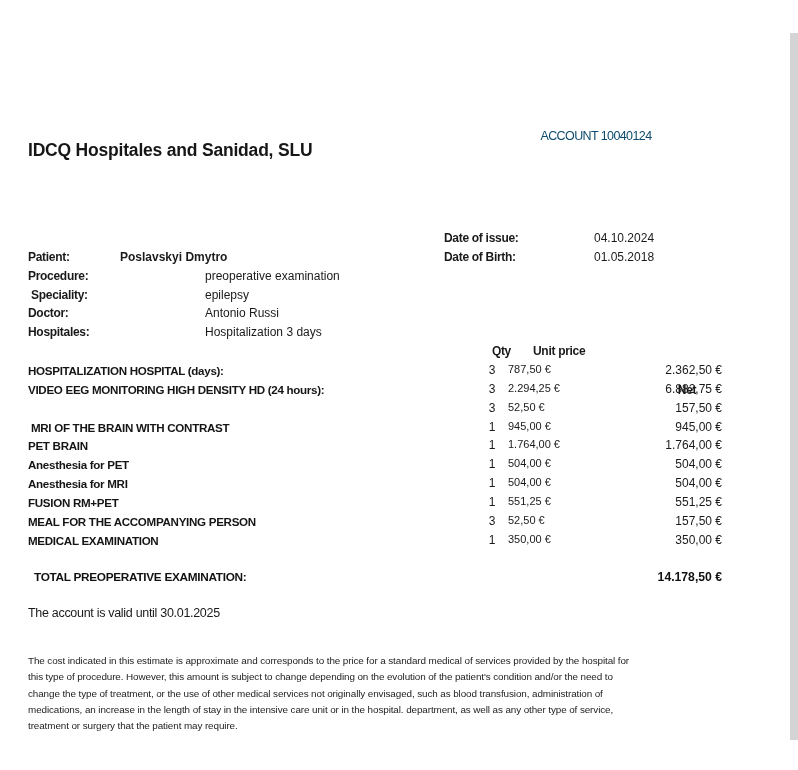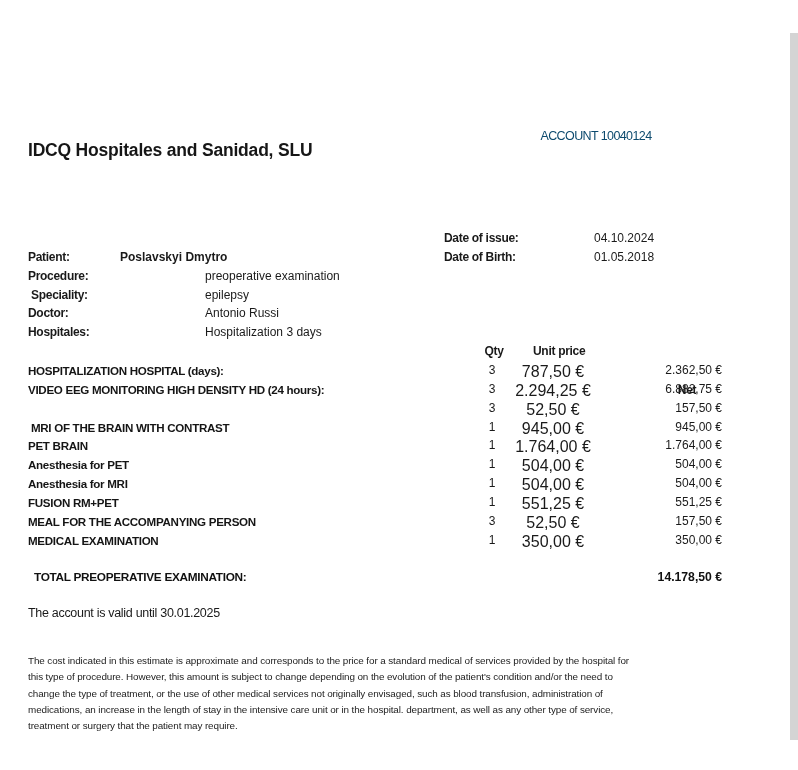--- a/index.html
+++ b/index.html
@@ -42,29 +42,29 @@
   .date-row .val { position: absolute; left: 150px; white-space: pre; }
 
   
   .p-row { position: absolute; left: 28px; width: 420px; height: 17px; font-size: 12px; }
   .p-row .lbl { position: absolute; left: 0; font-weight: bold; letter-spacing: -0.3px; white-space: pre; }
   .p-row .val { position: absolute; left: 177px; white-space: pre; }
   .p-row .val-name { position: absolute; left: 92px; font-weight: bold; white-space: pre; }
 
   
   .th { position: absolute; font-size: 12px; font-weight: bold; letter-spacing: -0.3px; }
-  .th-qty  { left: 477px; top: 344px; width: 34px; text-align: center; }
+  .th-qty  { left: 477px; top: 344px; width: 34px; text-align: right; }
   .th-unit { left: 533px; top: 344px; }
   .th-net  { left: 657px; top: 344px; width: 60px; text-align: center; margin-top: 39px; }
 
   .tbody { position: absolute; left: 28px; top: 363px; width: 700px; }
   .trow { position: relative; height: 18.85px; }
   .c-item { position: absolute; left: 0; top: 1px; font-weight: bold; font-size: 11.6px; letter-spacing: -0.3px; white-space: pre; color: #151515; }
   .c-qty  { position: absolute; left: 449px; top: 0; width: 30px;  text-align: center; font-size: 12px; }
-  .c-unit { position: absolute; left: 465px; top: 0; width: 120px; text-align: center;  font-size: 16px; }
+  .c-unit { position: absolute; left: 480px; top: 0; width: 120px; text-align: left;  font-size: 11px; }
   .c-net  { position: absolute; left: 574px; top: 0; width: 120px; text-align: right;  font-size: 12px; }
 
   
   .total-row { position: absolute; left: 28px; top: 570px; width: 694px; height: 18px; }
   .total-row .lbl { position: absolute; left: 3px; font-weight: bold; font-size: 11.8px; letter-spacing: -0.3px; white-space: pre; color: #111; }
   .total-row .val { position: absolute; right: 0; font-weight: bold; font-size: 12.2px; white-space: pre; color: #111; }
 
   
   .validity { left: 28px; top: 606px; font-size: 12.5px; letter-spacing: -0.3px; white-space: pre; }
 

